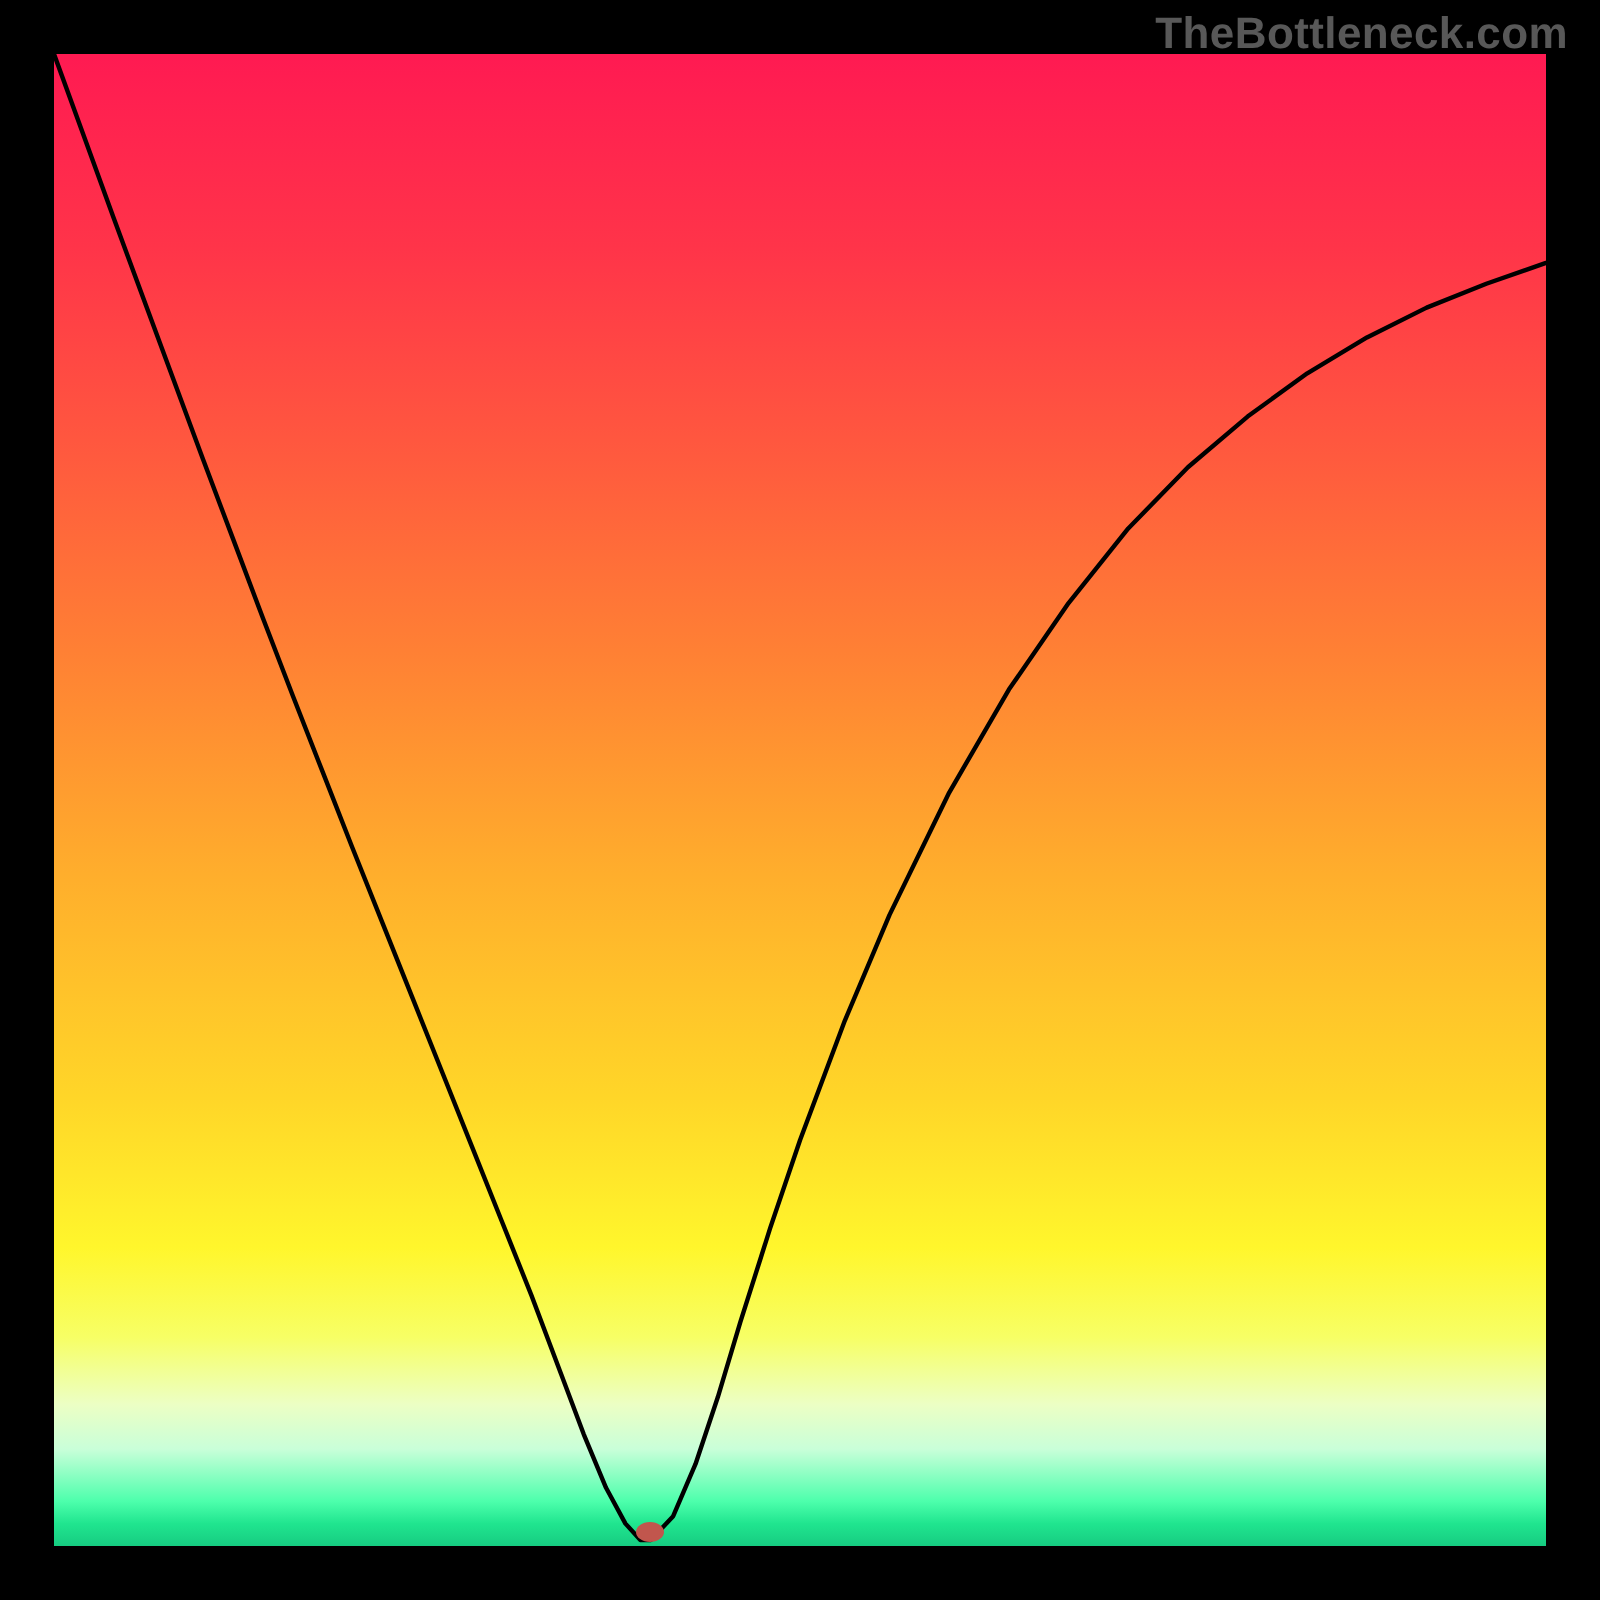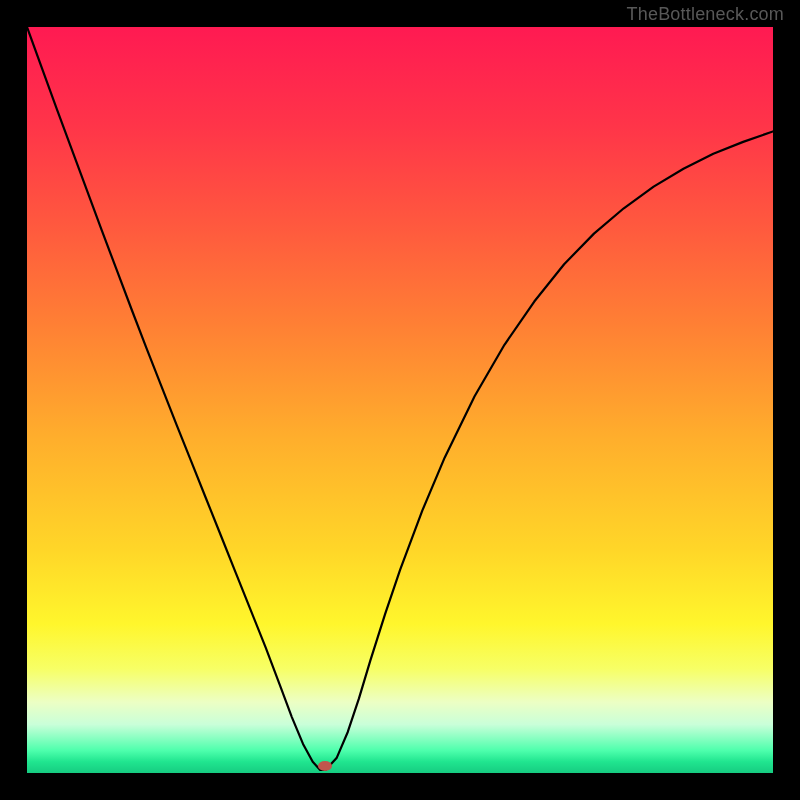--- a/index.html
+++ b/index.html
@@ -16,22 +16,22 @@
     left: 0;
     top: 0;
     width: 800px;
     height: 800px;
     background: #000;
   }
   .watermark {
     position: absolute;
     top: 4px;
     right: 16px;
-    font-size: 18px;
-    font-weight: 400;
+    font-size: 22px;
+    font-weight: 700;
     color: #585858;
     letter-spacing: 0.2px;
     user-select: none;
   }
   .plot-area {
     position: absolute;
     left: 27px;
     top: 27px;
     width: 746px;
     height: 746px;

